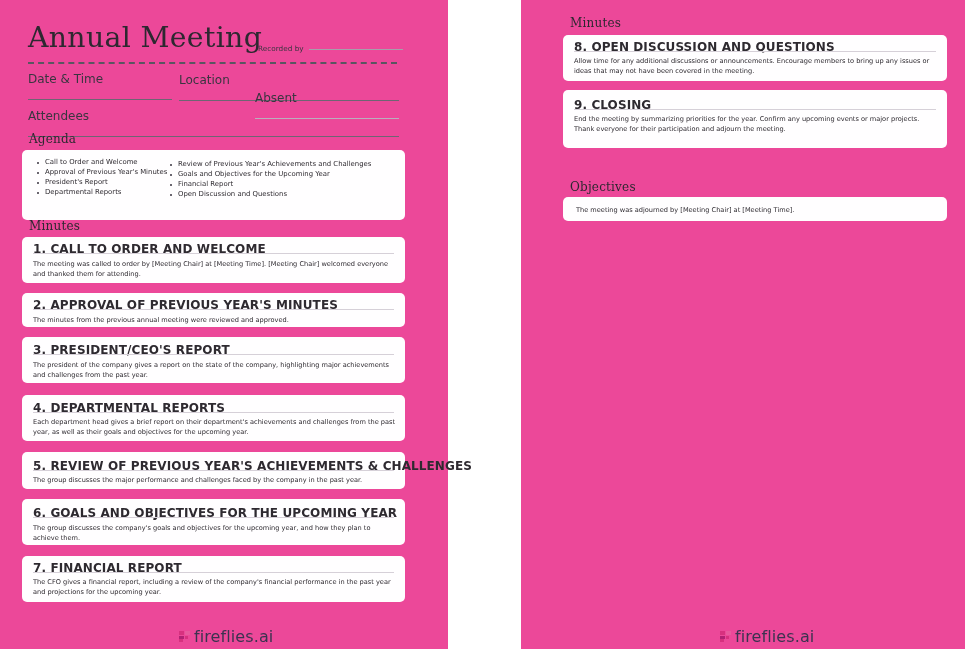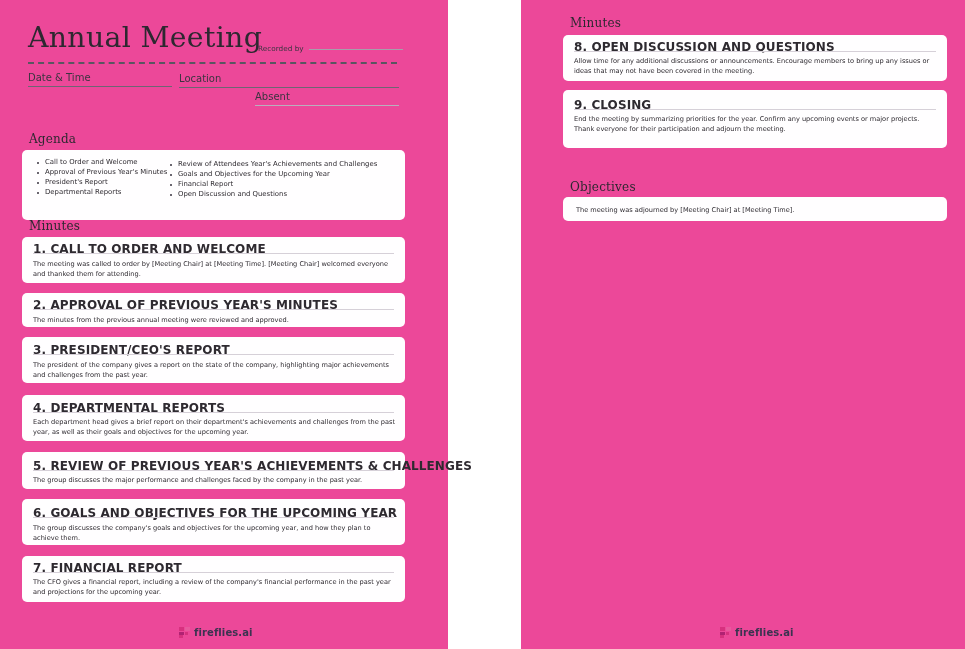--- a/index.html
+++ b/index.html
@@ -10,64 +10,65 @@
   #page-left { left: 0; width: 448px; }
   #page-right { left: 521px; width: 444px; }
 
   .title { position: absolute; left: 28px; top: 22px; font-family: "DejaVu Serif", serif; font-weight: 300;
            font-size: 27px; letter-spacing: 0.3px; color: #2d2830; transform: scaleX(1.05); transform-origin: left; }
   .recorded { position: absolute; left: 258px; top: 44px; font-size: 7.3px; color: #3a3540; display: flex; align-items: center; }
   .recorded .line { display: inline-block; width: 94px; border-bottom: 1px solid #a79eab; margin-left: 5px; margin-top: 2px; }
 
   .dash-rule { position: absolute; left: 28px; top: 62px; width: 369px; border-bottom: 2px dashed #5a5560; }
 
-  .field { position: absolute; font-size: 10px; color: #3a3540; border-bottom: 1px solid #6e6573; padding-bottom: 3px; }
+  .field { position: absolute; font-size: 12px; color: #3a3540; border-bottom: 1px solid #6e6573; padding-bottom: 13px; }
   .field.light { border-bottom-color: #b9b0bd; }
 
   .section-heading { position: absolute; font-family: "DejaVu Serif", serif; font-size: 12px; color: #2d2830; font-weight: 300; letter-spacing: 0.2px; }
 
   .card { position: absolute; background: #fffeff; border-radius: 5px; }
   .agenda-card { left: 22px; top: 150px; width: 383px; height: 70px; }
   .agenda-col { position: absolute; top: 8px; font-size: 6.9px; line-height: 9.9px; color: #2e2a30; list-style: none; }
   .agenda-col li { position: relative; padding-left: 9px; white-space: nowrap; }
   .agenda-col li::before { content: ""; position: absolute; left: 1px; top: 4px; width: 2.2px; height: 2.2px; background: #3a3540; border-radius: 50%; }
 
   .minute-card .m-title { position: absolute; left: 11px; font-size: 12px; font-weight: bold; color: #2e2a30; letter-spacing: 0.1px; white-space: nowrap; }
   .minute-card .m-rule { position: absolute; left: 11px; right: 11px; border-bottom: 1px solid #d6d0d8; }
   .minute-card .m-body { position: absolute; left: 11px; right: 8px; font-size: 6.6px; line-height: 10px; color: #2e2a30; }
 
-  .logo { position: absolute; display: flex; align-items: center; font-size: 10px; font-weight: bold; color: #3b3350; letter-spacing: 0.1px; }
+  .logo { position: absolute; display: flex; align-items: center; font-size: 16px; font-weight: normal; color: #3b3350; letter-spacing: 0.1px; }
   .logo .mark { width: 11px; height: 11px; margin-right: 4px; position: relative; }
   .logo .mark span { position: absolute; background: #d7317f; }
 </style>
 </head>
 <body>
 
 <div id="page-left" class="page">
   <div class="title">Annual Meeting</div>
   <div class="recorded">
     <span>Recorded by</span>
     <span class="line"></span>
   </div>
   <div class="dash-rule"></div>
 
   <div class="field" style="left:28px;top:72px;width:144px;">Date &amp; Time</div>
   <div class="field" style="left:179px;top:73px;width:220px;">Location</div>
   <div class="field light" style="left:255px;top:91px;width:144px;">Absent</div>
+  <div class="field" style="left:28px;top:109px;width:371px;">Attendees</div>
 
   <div class="section-heading" style="left:29px;top:132px;">Agenda</div>
   <div class="card agenda-card">
     <ul class="agenda-col" style="left:14px;">
       <li>Call to Order and Welcome</li>
       <li>Approval of Previous Year's Minutes</li>
       <li>President's Report</li>
       <li>Departmental Reports</li>
     </ul>
     <ul class="agenda-col" style="left:147px;top:10px;">
-      <li>Review of Attendees Year's Achievements and Challenges</li>
+      <li>Review of Previous Year's Achievements and Challenges</li>
       <li>Goals and Objectives for the Upcoming Year</li>
       <li>Financial Report</li>
       <li>Open Discussion and Questions</li>
     </ul>
   </div>
 
   <div class="section-heading" style="left:29px;top:219px;">Minutes</div>
 
   <div class="card minute-card" style="left:22px;top:237px;width:383px;height:46px;">
     <div class="m-title" style="top:5px;">1. CALL TO ORDER AND WELCOME</div>

